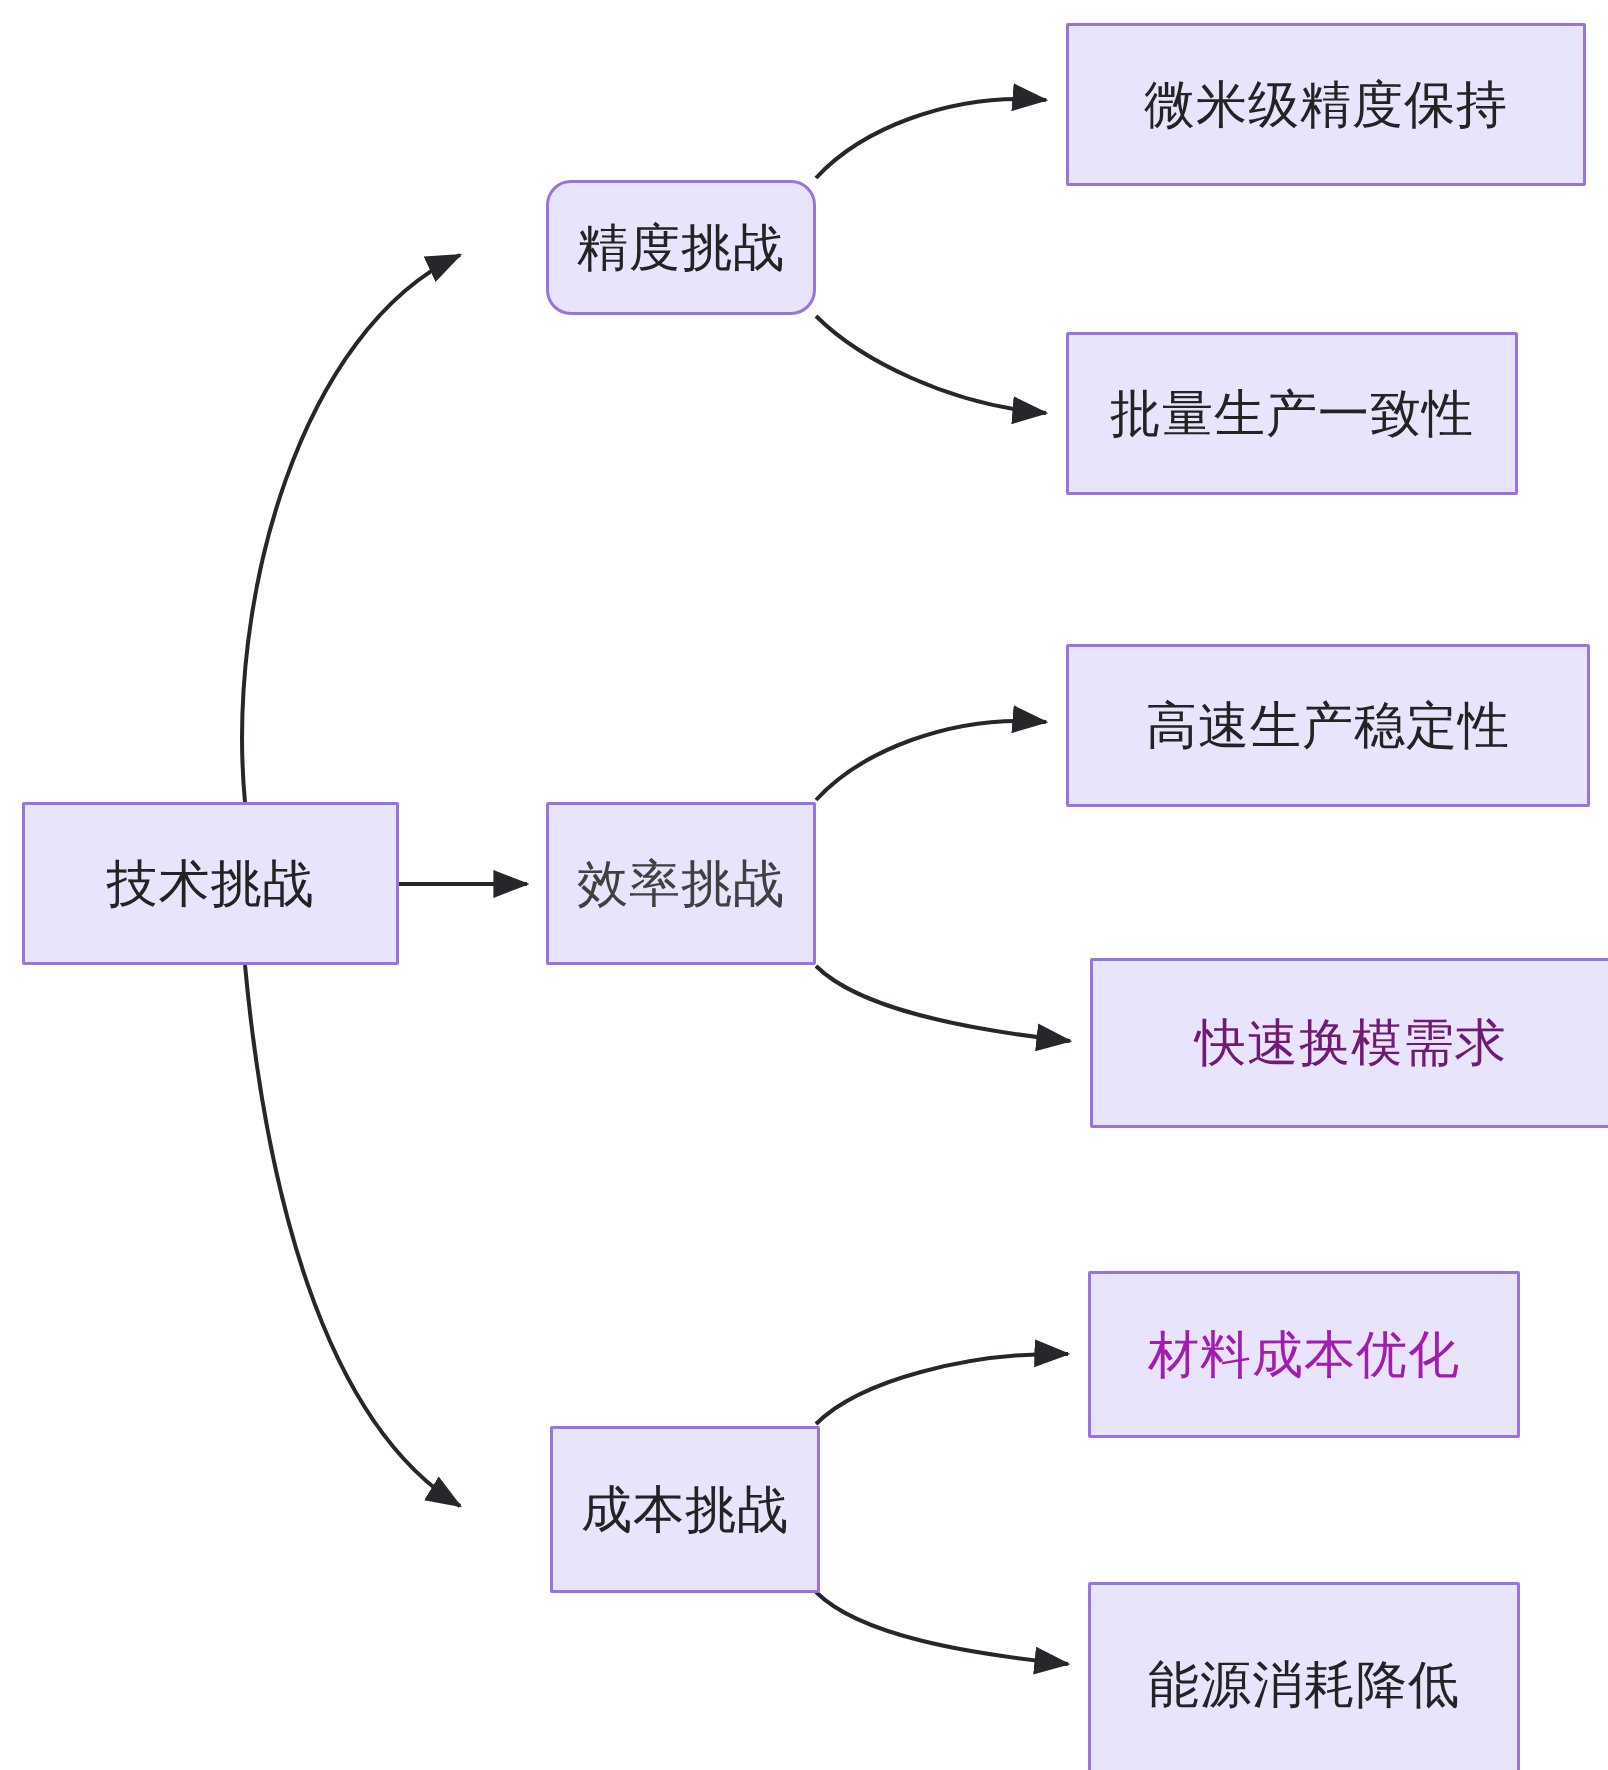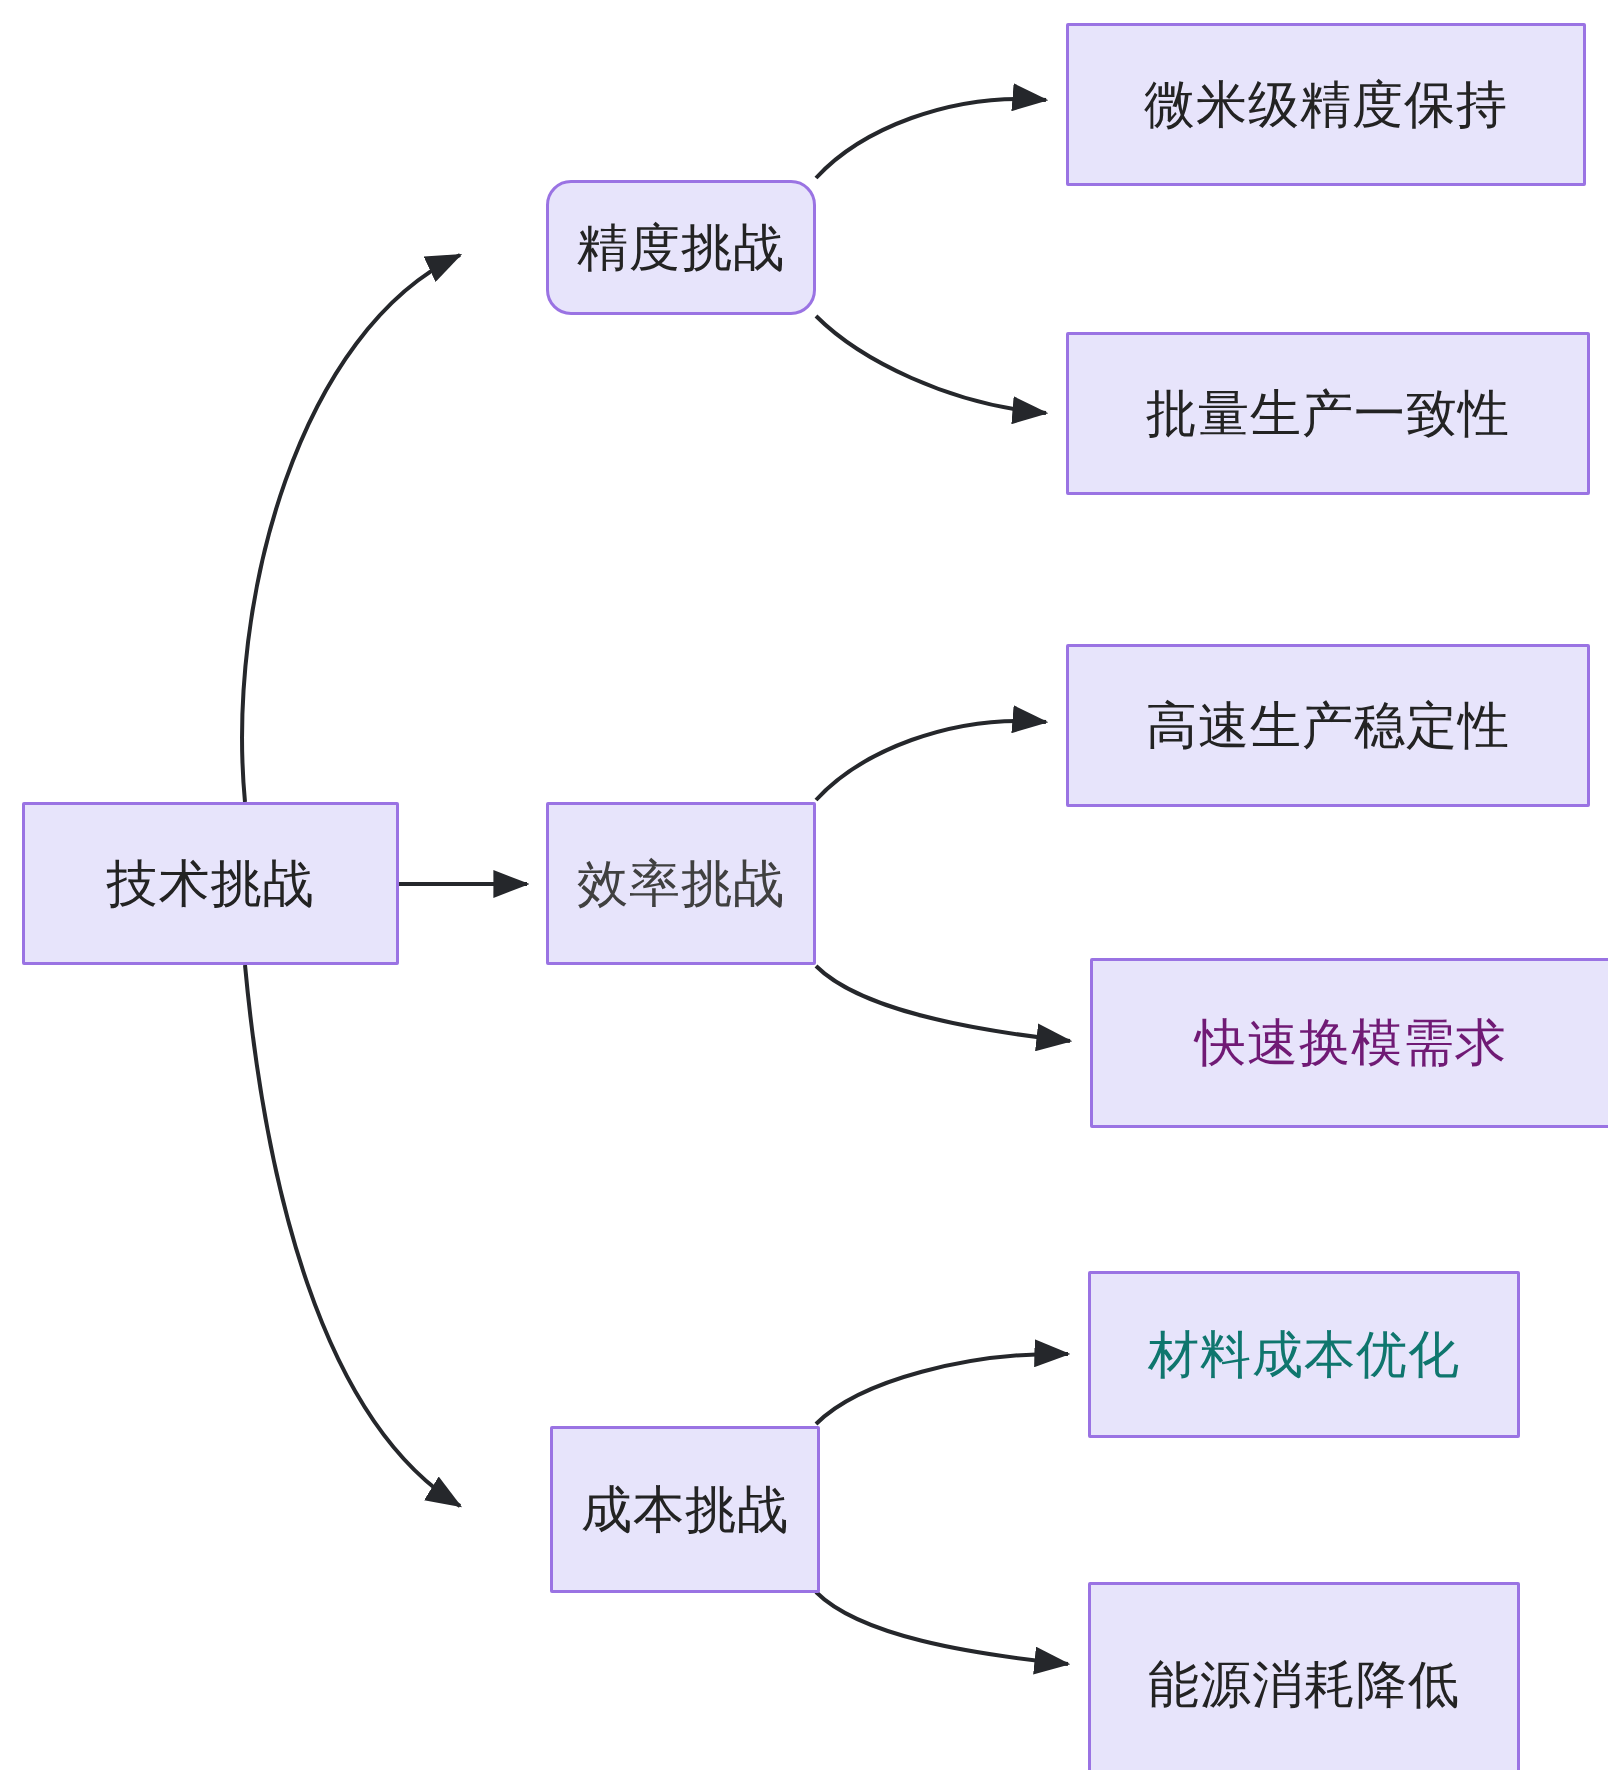--- a/index.html
+++ b/index.html
@@ -77,30 +77,30 @@
       </div>
       <div class="node" style="left: 546px; top: 802px; width: 270px; height: 163px; background: rgb(231, 228, 251); border-color: rgb(154, 115, 227); color: #404040;">
         <span class="node-label">效率挑战</span>
       </div>
       <div class="node" style="left: 550px; top: 1426px; width: 270px; height: 167px; background: rgb(231, 228, 251); border-color: rgb(154, 115, 227); color: rgb(35, 35, 35);">
         <span class="node-label">成本挑战</span>
       </div>
       <div class="node" style="left: 1066px; top: 23px; width: 520px; height: 163px; background: rgb(231, 228, 251); border-color: rgb(154, 115, 227); color: rgb(35, 35, 35);">
         <span class="node-label">微米级精度保持</span>
       </div>
-      <div class="node" style="left: 1066px; top: 332px; width: 524px; height: 163px; background: rgb(231, 228, 251); border-color: rgb(154, 115, 227); color: rgb(35, 35, 35);">
+      <div class="node" style="left: 1066px; top: 332px; width: 452px; height: 163px; background: rgb(231, 228, 251); border-color: rgb(154, 115, 227); color: rgb(35, 35, 35);">
         <span class="node-label">批量生产一致性</span>
       </div>
       <div class="node" style="left: 1066px; top: 644px; width: 524px; height: 163px; background: rgb(231, 228, 251); border-color: rgb(154, 115, 227); color: rgb(35, 35, 35);">
         <span class="node-label">高速生产稳定性</span>
       </div>
       <div class="node" style="left: 1090px; top: 958px; width: 522px; height: 170px; background: rgb(231, 228, 251); border-color: rgb(154, 115, 227); color: #701a75;">
         <span class="node-label">快速换模需求</span>
       </div>
-      <div class="node" style="left: 1088px; top: 1271px; width: 432px; height: 167px; background: rgb(231, 228, 251); border-color: rgb(154, 115, 227); color: #0f766e;">
+      <div class="node" style="left: 1088px; top: 1271px; width: 432px; height: 167px; background: rgb(231, 228, 251); border-color: rgb(154, 115, 227); color: #a21caf;">
         <span class="node-label">材料成本优化</span>
       </div>
       <div class="node" style="left: 1088px; top: 1582px; width: 432px; height: 206px; background: rgb(231, 228, 251); border-color: rgb(154, 115, 227); color: rgb(35, 35, 35);">
         <span class="node-label">能源消耗降低</span>
       </div>
     </div>
 
 </div>
 
 </body></html>

